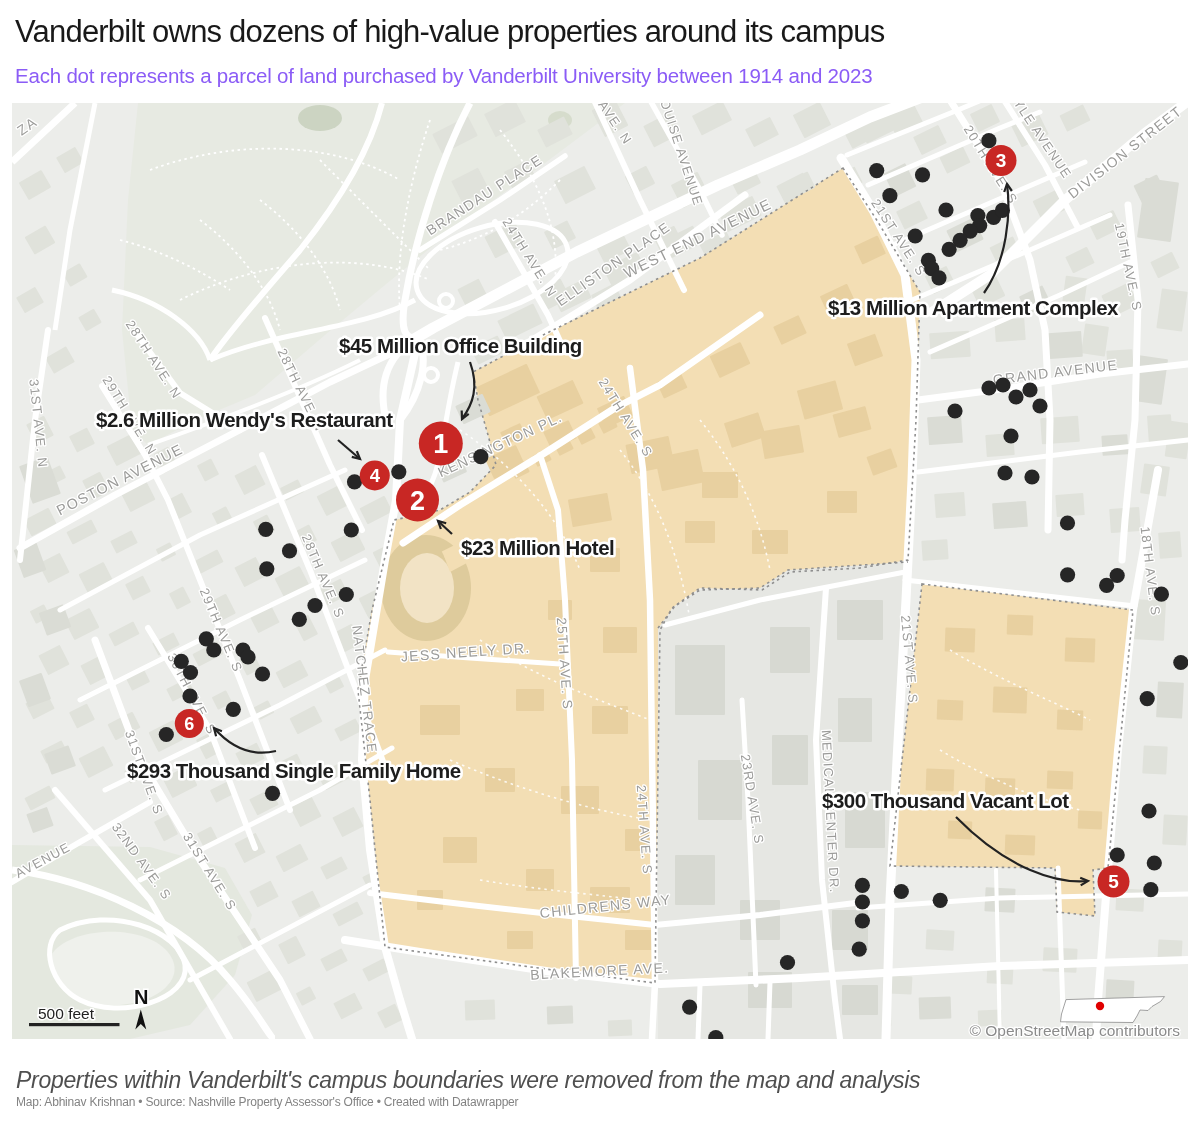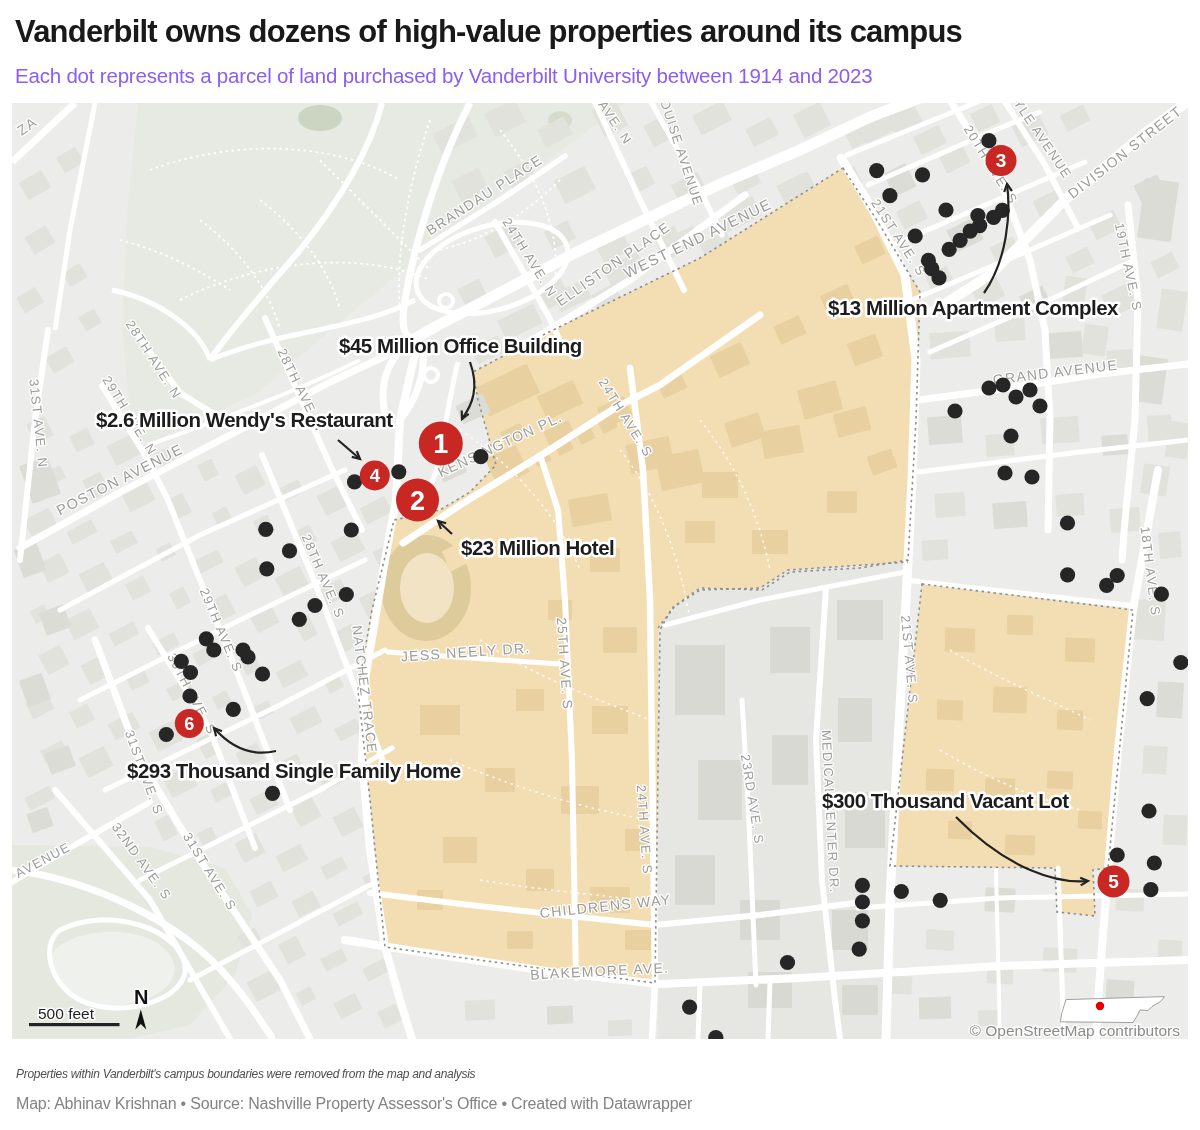--- a/index.html
+++ b/index.html
@@ -1,22 +1,22 @@
 <!DOCTYPE html>
 <html><head>
 <meta charset="utf-8">
 <title>Vanderbilt owns dozens of high-value properties around its campus</title>
 <style>
   html,body { margin:0; padding:0; background:#ffffff; }
   body { font-family:"Liberation Sans",sans-serif; width:1200px; height:1130px; position:relative; }
-  .title { position:absolute; left:15px; top:14px; font-size:31px; font-weight:700; color:#191919; letter-spacing:-0.8px; }
+  .title { position:absolute; left:15px; top:14px; font-size:31px; font-weight:400; color:#191919; letter-spacing:-0.8px; }
   .subtitle { position:absolute; left:15px; top:64px; font-size:20.5px; font-weight:400; color:#8b5cf6; letter-spacing:-0.2px; }
   .mapwrap { position:absolute; left:12px; top:103px; width:1176px; height:936px; }
-  .note { position:absolute; left:16px; top:1067px; font-size:12px; font-style:italic; color:#4f4f4f; letter-spacing:-0.3px; }
-  .credit { position:absolute; left:16px; top:1095px; font-size:16px; color:#838383; letter-spacing:-0.2px;text-align:right; }
+  .note { position:absolute; left:16px; top:1067px; font-size:23px; font-style:italic; color:#4f4f4f; letter-spacing:-0.3px; }
+  .credit { position:absolute; left:16px; top:1095px; font-size:12px; color:#838383; letter-spacing:-0.2px;text-align:right; }
 </style>
 </head>
 <body>
 
 <div class="title">Vanderbilt owns dozens of high-value properties around its campus</div>
 
 <div class="subtitle">Each dot represents a parcel of land purchased by Vanderbilt University between 1914 and 2023</div>
 
 <div class="mapwrap">
 <svg width="1176" height="936" viewBox="12 103 1176 936" xmlns="http://www.w3.org/2000/svg" font-family="Liberation Sans, sans-serif">

